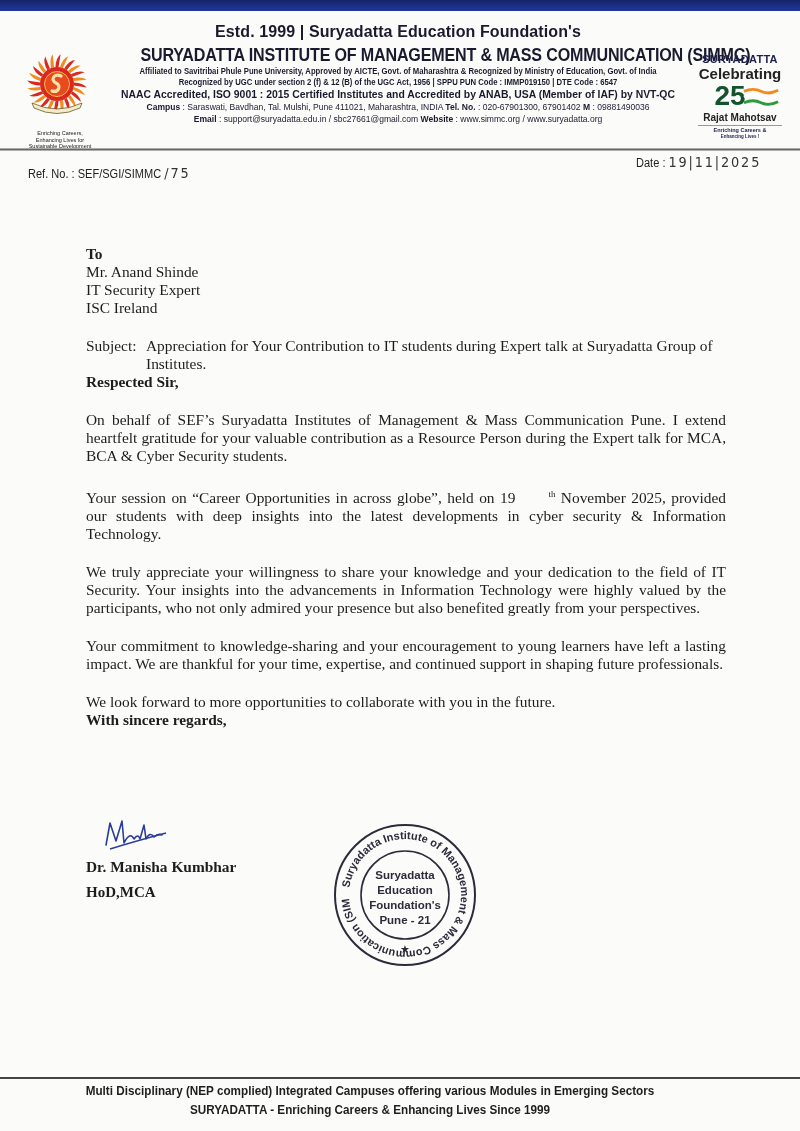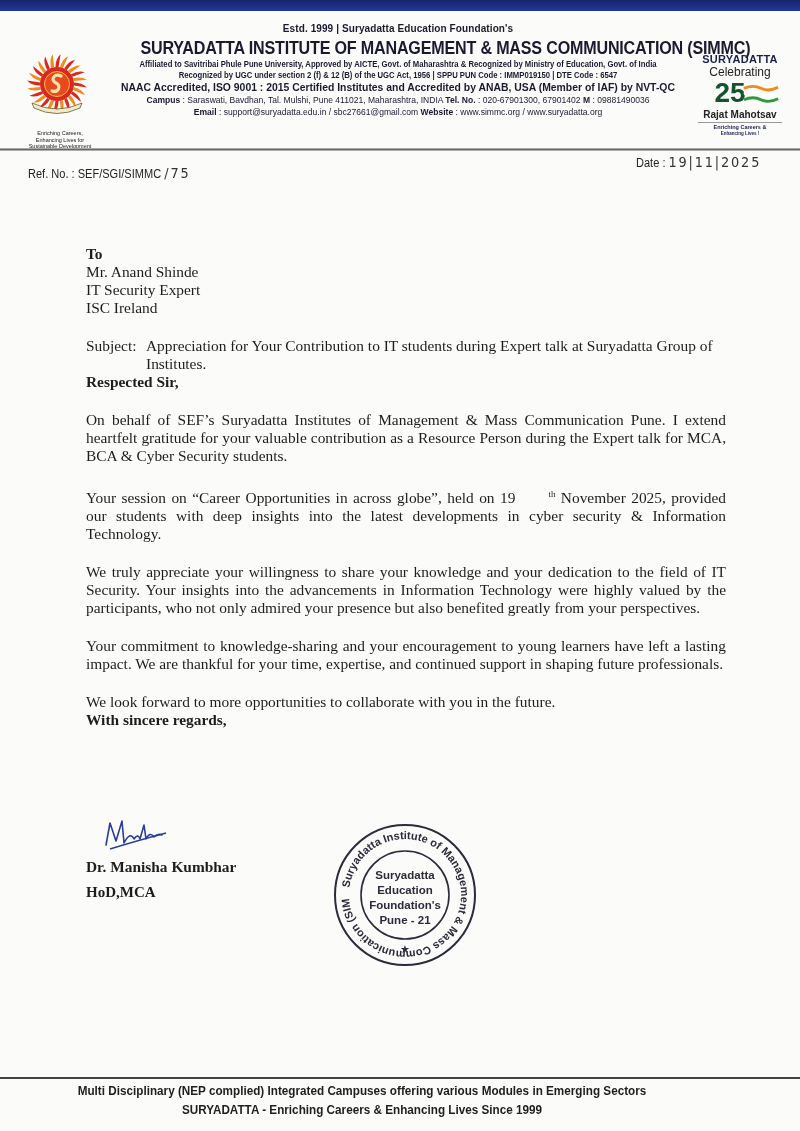--- a/index.html
+++ b/index.html
@@ -14,30 +14,30 @@
     background: linear-gradient(#16246a, #23379a);
   }
   .header { position: absolute; left: 0; top: 11px; width: 800px; height: 140px; }
   .logo-left { position: absolute; left: 22px; top: 40px; width: 70px; height: 70px; }
   .logo-caption {
     position: absolute; left: 0px; top: 119px; width: 120px; text-align: center;
     font-family: "Liberation Sans", sans-serif; font-size: 5.5px; line-height: 6.5px; color: #222;
   }
   .htext { position: absolute; left: 118px; top: 12px; width: 560px; text-align: center;
     font-family: "Liberation Sans", sans-serif; color: #1a1a2e; }
-  .estd { font-size: 10px; font-weight: bold; letter-spacing: 0.1px; }
+  .estd { font-size: 16px; font-weight: bold; letter-spacing: 0.1px; }
   .inst { font-size: 17.5px; font-weight: bold; letter-spacing: -0.2px; margin-top: 4px; transform: scaleX(0.92); white-space: nowrap; }
   .small { font-size: 8.2px; font-weight: bold; line-height: 11px; white-space: nowrap; transform: scaleX(0.94); }
   .mid { font-size: 10.4px; font-weight: bold; line-height: 13px; white-space: nowrap; }
   .contact { font-size: 9.2px; line-height: 12px; white-space: nowrap; transform: scaleX(0.93); }
   .contact b { font-weight: bold; }
   .logo-right { position: absolute; left: 690px; top: 42px; width: 100px; text-align: center;
     font-family: "Liberation Sans", sans-serif; }
   .lr-brand { font-size: 11px; font-weight: 900; color: #1b1f4c; letter-spacing: 0.3px; }
-  .lr-cel { font-size: 12px; font-weight: normal; color: #222; }
+  .lr-cel { font-size: 15px; font-weight: bold; color: #222; }
   .lr-25 { font-size: 28px; font-weight: bold; color: #14532d; line-height: 28px; position: relative; height: 30px; }
   .lr-rajat { font-size: 10px; font-weight: bold; color: #222; }
   .lr-rajat .big { font-size: 10px; }
   .lr-sep { border-top: 1px solid #999; margin: 2px 8px 1px; }
   .lr-tag { font-size: 5.5px; font-weight: bold; color: #1b1f4c; line-height: 6.5px; }
   .hrule { position: absolute; left: 0; top: 148px; width: 800px; height: 3px;
     background: linear-gradient(#c9c9c9, #6a6a6a 50%, #cfcfcf); }
   .ref { position: absolute; left: 28px; top: 165px; font-family: "Liberation Sans", sans-serif;
     font-size: 12px; color: #222; transform: scaleX(0.92); transform-origin: left; }
   .hand { font-family: "DejaVu Sans", sans-serif; font-size: 14px; letter-spacing: 2px; color: #333; }
@@ -51,21 +51,21 @@
   .subject .lbl { font-weight: normal; width: 60px; flex: none; }
   .subject .txt { width: 580px; }
   .salut { margin-top: 20px; font-weight: bold; }
   .para { margin-top: 20px !important; text-align: justify; }
   .closing { margin-top: 22px; font-weight: bold; }
   .sig { position: absolute; left: 100px; top: 815px; width: 70px; height: 40px; }
   .signame { position: absolute; left: 86px; top: 858px; font-weight: bold; font-size: 15.4px; font-family: "Liberation Serif", serif; }
   .sigdesig { position: absolute; left: 86px; top: 884px; font-weight: bold; font-size: 15px; font-family: "Liberation Serif", serif; }
   .stamp { position: absolute; left: 332px; top: 822px; width: 146px; height: 146px; }
   .frule { position: absolute; left: 0; top: 1077px; width: 800px; height: 2px; background: #444; }
-  .footer { position: absolute; left: 0; top: 1082px; width: 724px; text-align: center;
+  .footer { position: absolute; left: 8px; top: 1082px; width: 724px; text-align: center;
     font-family: "Liberation Sans", sans-serif; font-weight: bold; font-size: 12.6px; line-height: 19px; color: #1e1e1e; }
   .footer div { transform: scaleX(0.93); }
 </style>
 </head>
 <body>
 
 <div class="topband"></div>
 
 <div class="header">
   <svg class="logo-left" viewBox="0 0 70 70">

